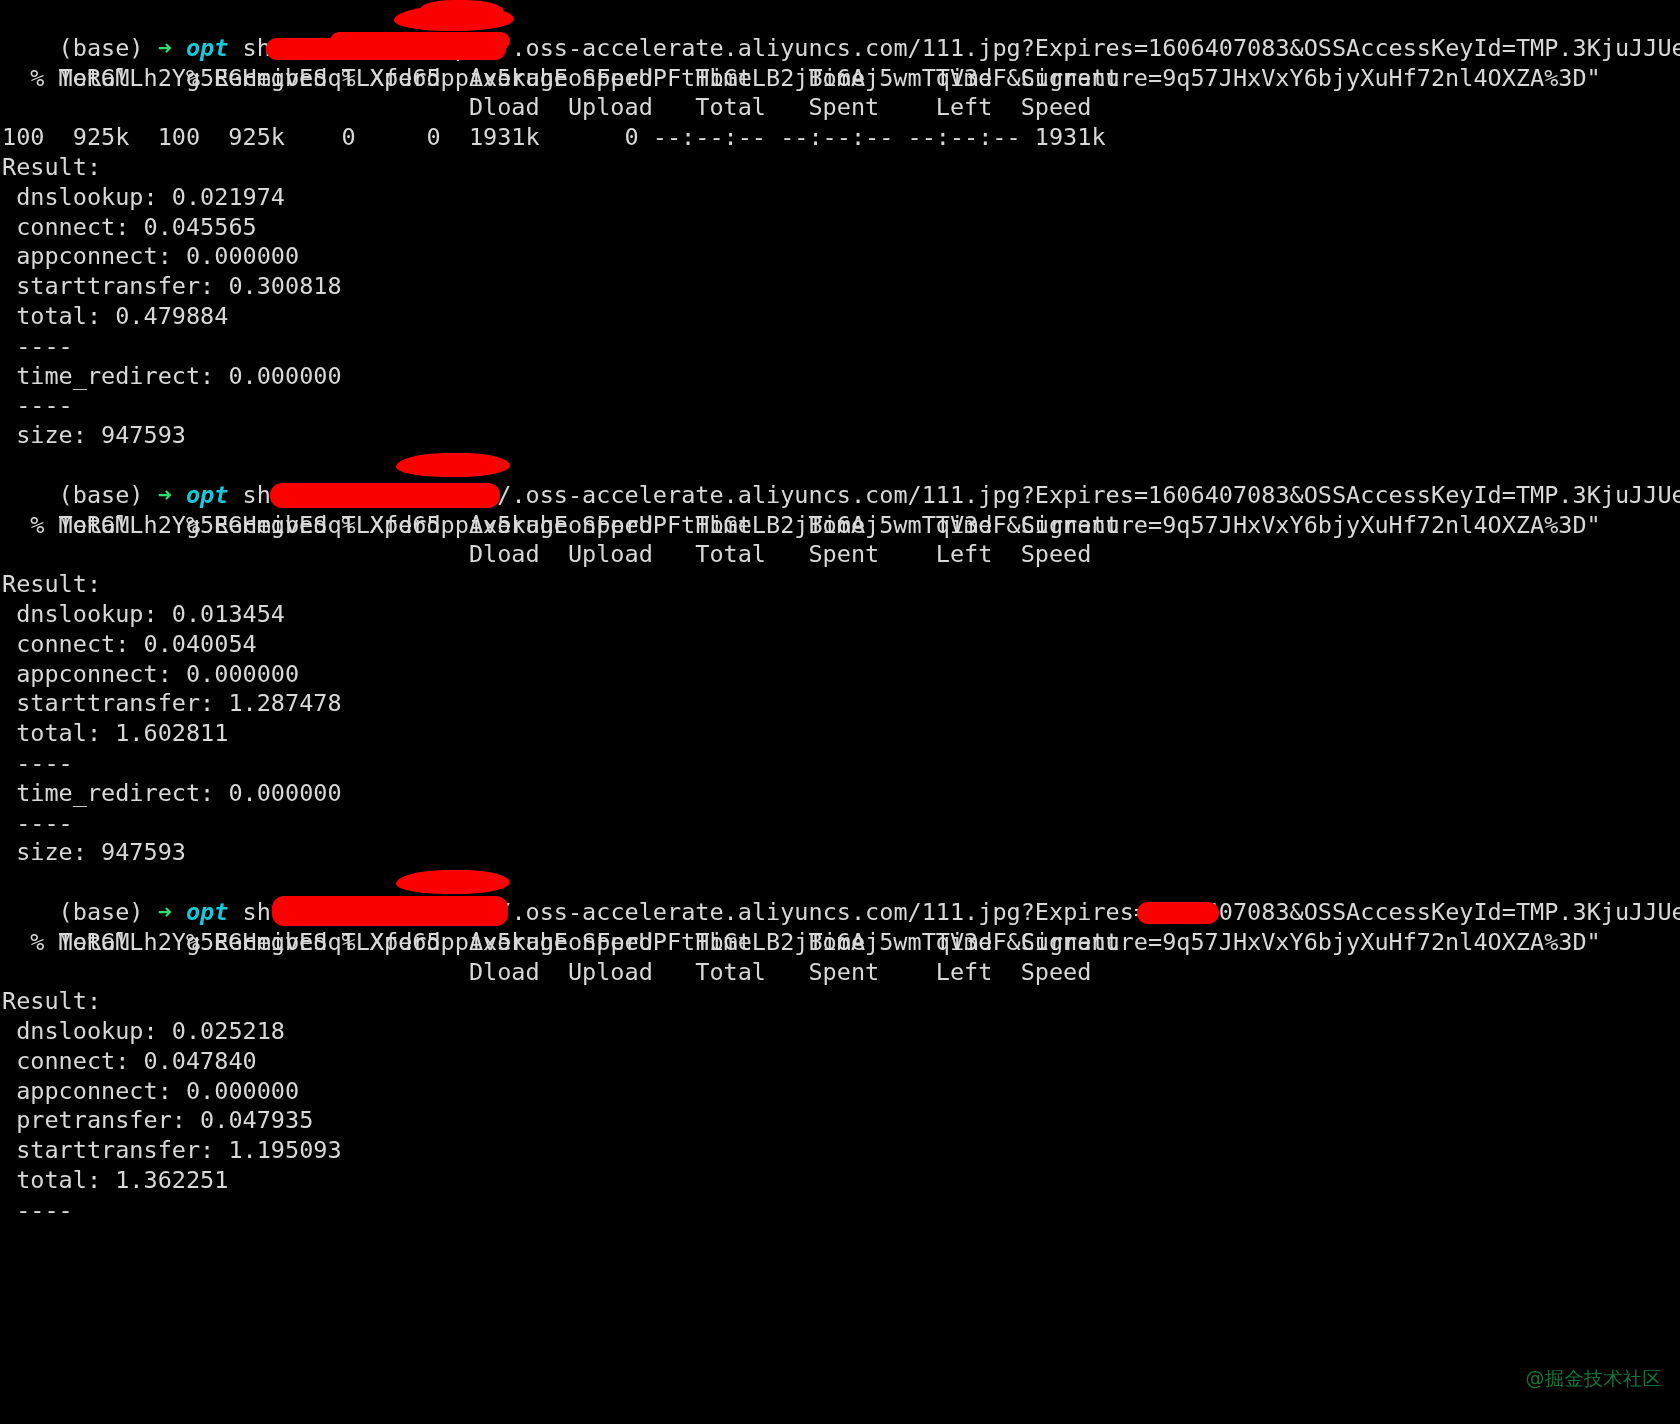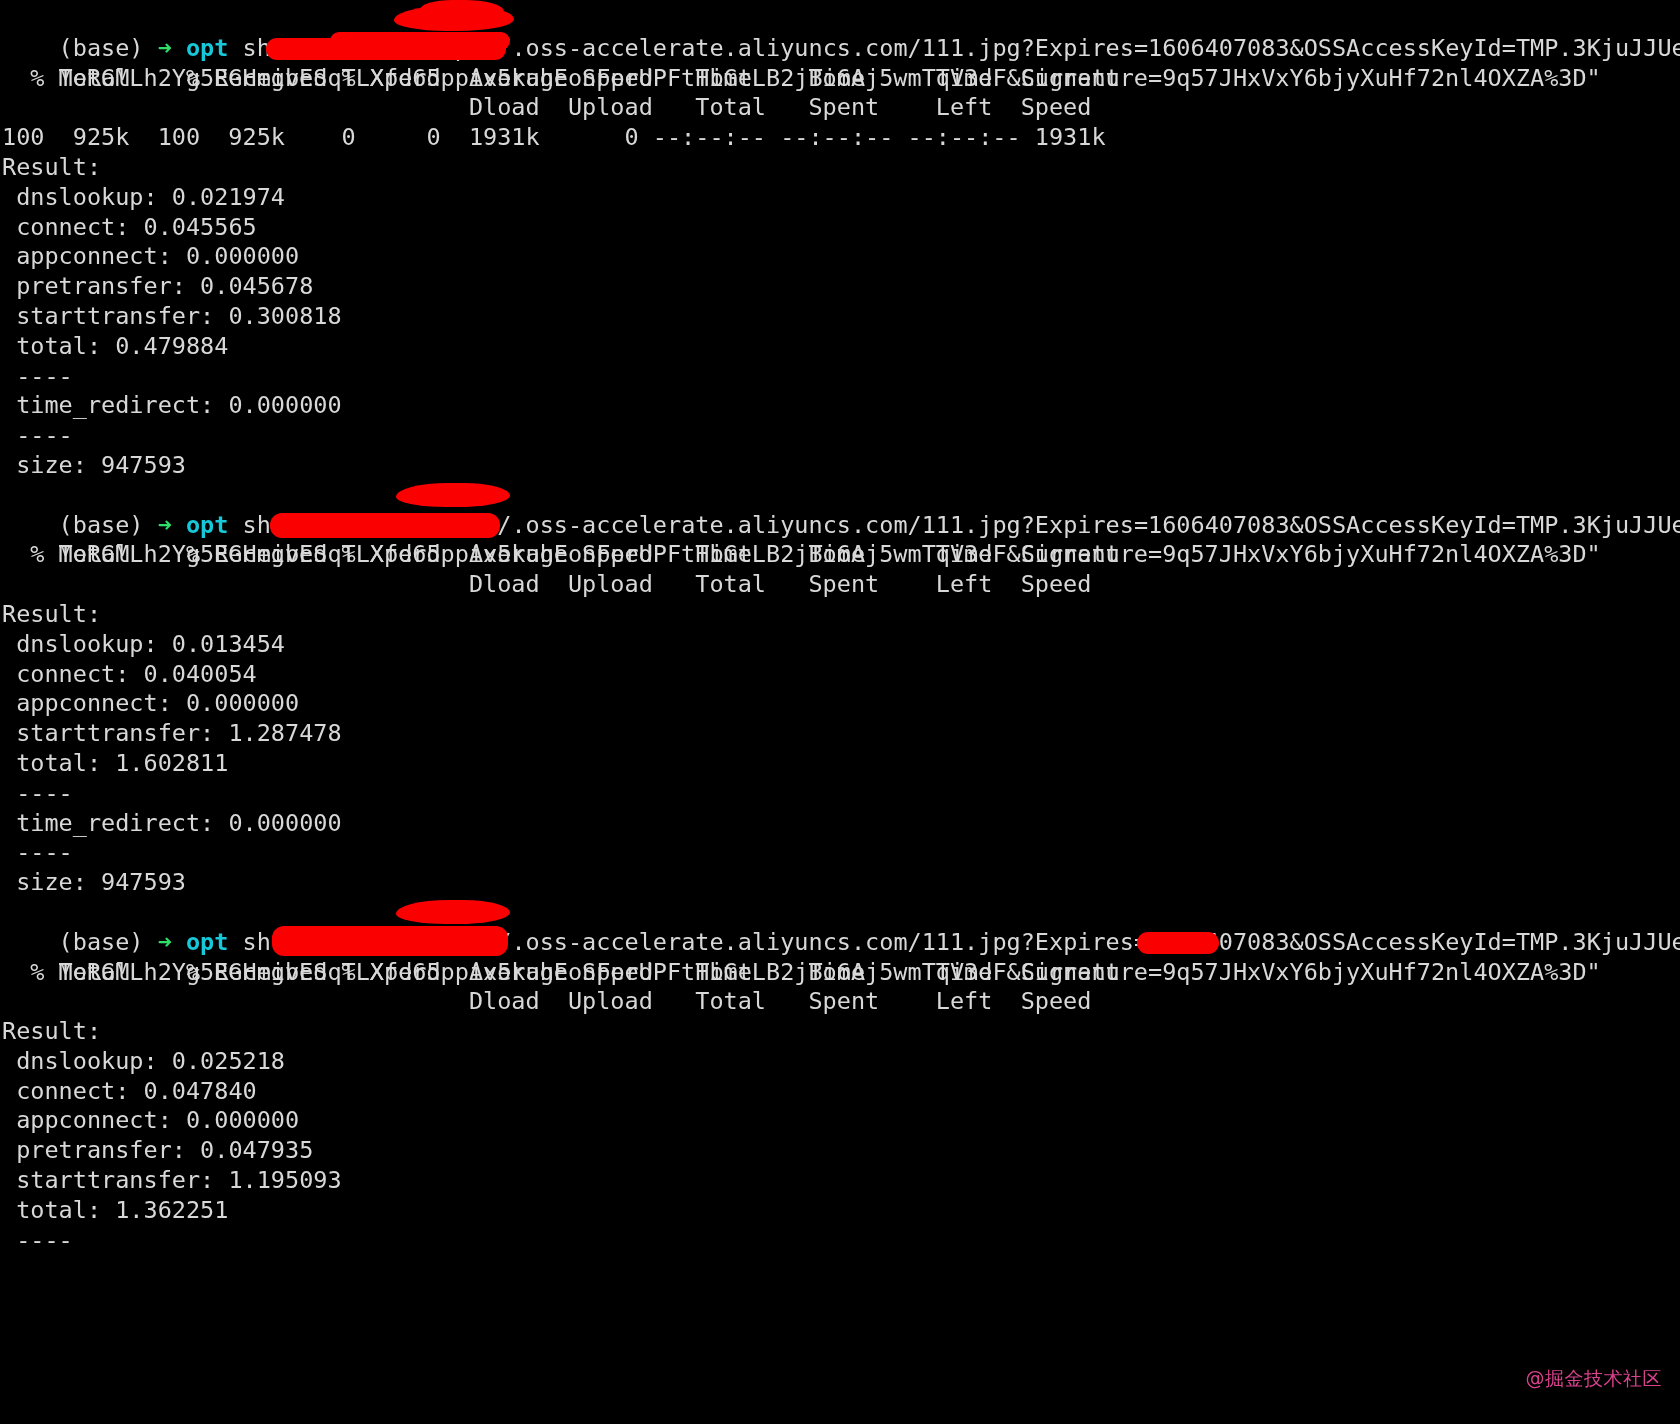--- a/index.html
+++ b/index.html
@@ -28,21 +28,21 @@
   }
   .line {
     white-space: pre;
     height: 29.8px;
     padding-left: 2px;
     position: relative;
   }
   .seg { white-space: pre; }
   .paren  { color: #d8d8d8; }
   .arrow  { color: #2ee06a; font-weight: bold; }
-  .opt    { color: #17c8d8; font-weight: bold; }
+  .opt    { color: #17c8d8; font-weight: bold; font-style: italic; }
   .cmd    { color: #d8d8d8; }
 
   
   .redact {
     position: absolute;
     background: #fb0000;
     pointer-events: none;
   }
   .r-blob1 {
     border-radius: 48% 42% 50% 46% / 60% 55% 50% 45%;
@@ -51,21 +51,21 @@
     border-radius: 40% 50% 45% 55% / 50% 60% 45% 50%;
   }
   .r-stroke {
     border-radius: 12px;
   }
 
   #watermark {
     position: absolute;
     right: 18px;
     bottom: 30px;
-    color: #ec4899;
+    color: #15803d;
     font-size: 19px;
     font-family: "DejaVu Sans", "Liberation Sans", sans-serif;
     opacity: 0.92;
     letter-spacing: 0.5px;
   }
 </style>
 </head>
 <body>
 
 <div id="terminal">
@@ -83,21 +83,20 @@
   </div>
 
   <div class="line">  % Total    % Received % Xferd  Average Speed   Time    Time     Time  Current</div>
   <div class="line">                                 Dload  Upload   Total   Spent    Left  Speed</div>
   <div class="line">100  925k  100  925k    0     0  1931k      0 --:--:-- --:--:-- --:--:-- 1931k</div>
   <div class="line">Result:</div>
 
   <div class="line"><span class="seg"> dnslookup:</span><span class="seg"> </span><span class="seg">0.021974</span></div>
   <div class="line"><span class="seg"> connect:</span><span class="seg"> </span><span class="seg">0.045565</span></div>
   <div class="line"><span class="seg"> appconnect:</span><span class="seg"> </span><span class="seg">0.000000</span></div>
-  <div class="line"><span class="seg"> pretransfer:</span><span class="seg"> </span><span class="seg">0.045678</span></div>
   <div class="line"><span class="seg"> starttransfer:</span><span class="seg"> </span><span class="seg">0.300818</span></div>
   <div class="line"><span class="seg"> total:</span><span class="seg"> </span><span class="seg">0.479884</span></div>
 
   <div class="line"> ----</div>
   <div class="line"><span class="seg"> time_redirect:</span><span class="seg"> </span><span class="seg">0.000000</span></div>
   <div class="line"> ----</div>
   <div class="line"><span class="seg"> size:</span><span class="seg"> </span><span class="seg">947593</span></div>
 
   <div class="line">
     <span class="seg paren">(base)</span><span class="seg"> </span><span class="seg arrow">➜</span><span class="seg"> </span><span class="seg opt">opt</span><span class="seg cmd"> sh curl.sh "http://</span><span class="seg cmd">.oss-accelerate.aliyuncs.com/111.jpg?Expires=1606407083&amp;OSSAccessKeyId=TMP.3KjuJJUewRHE</span>

